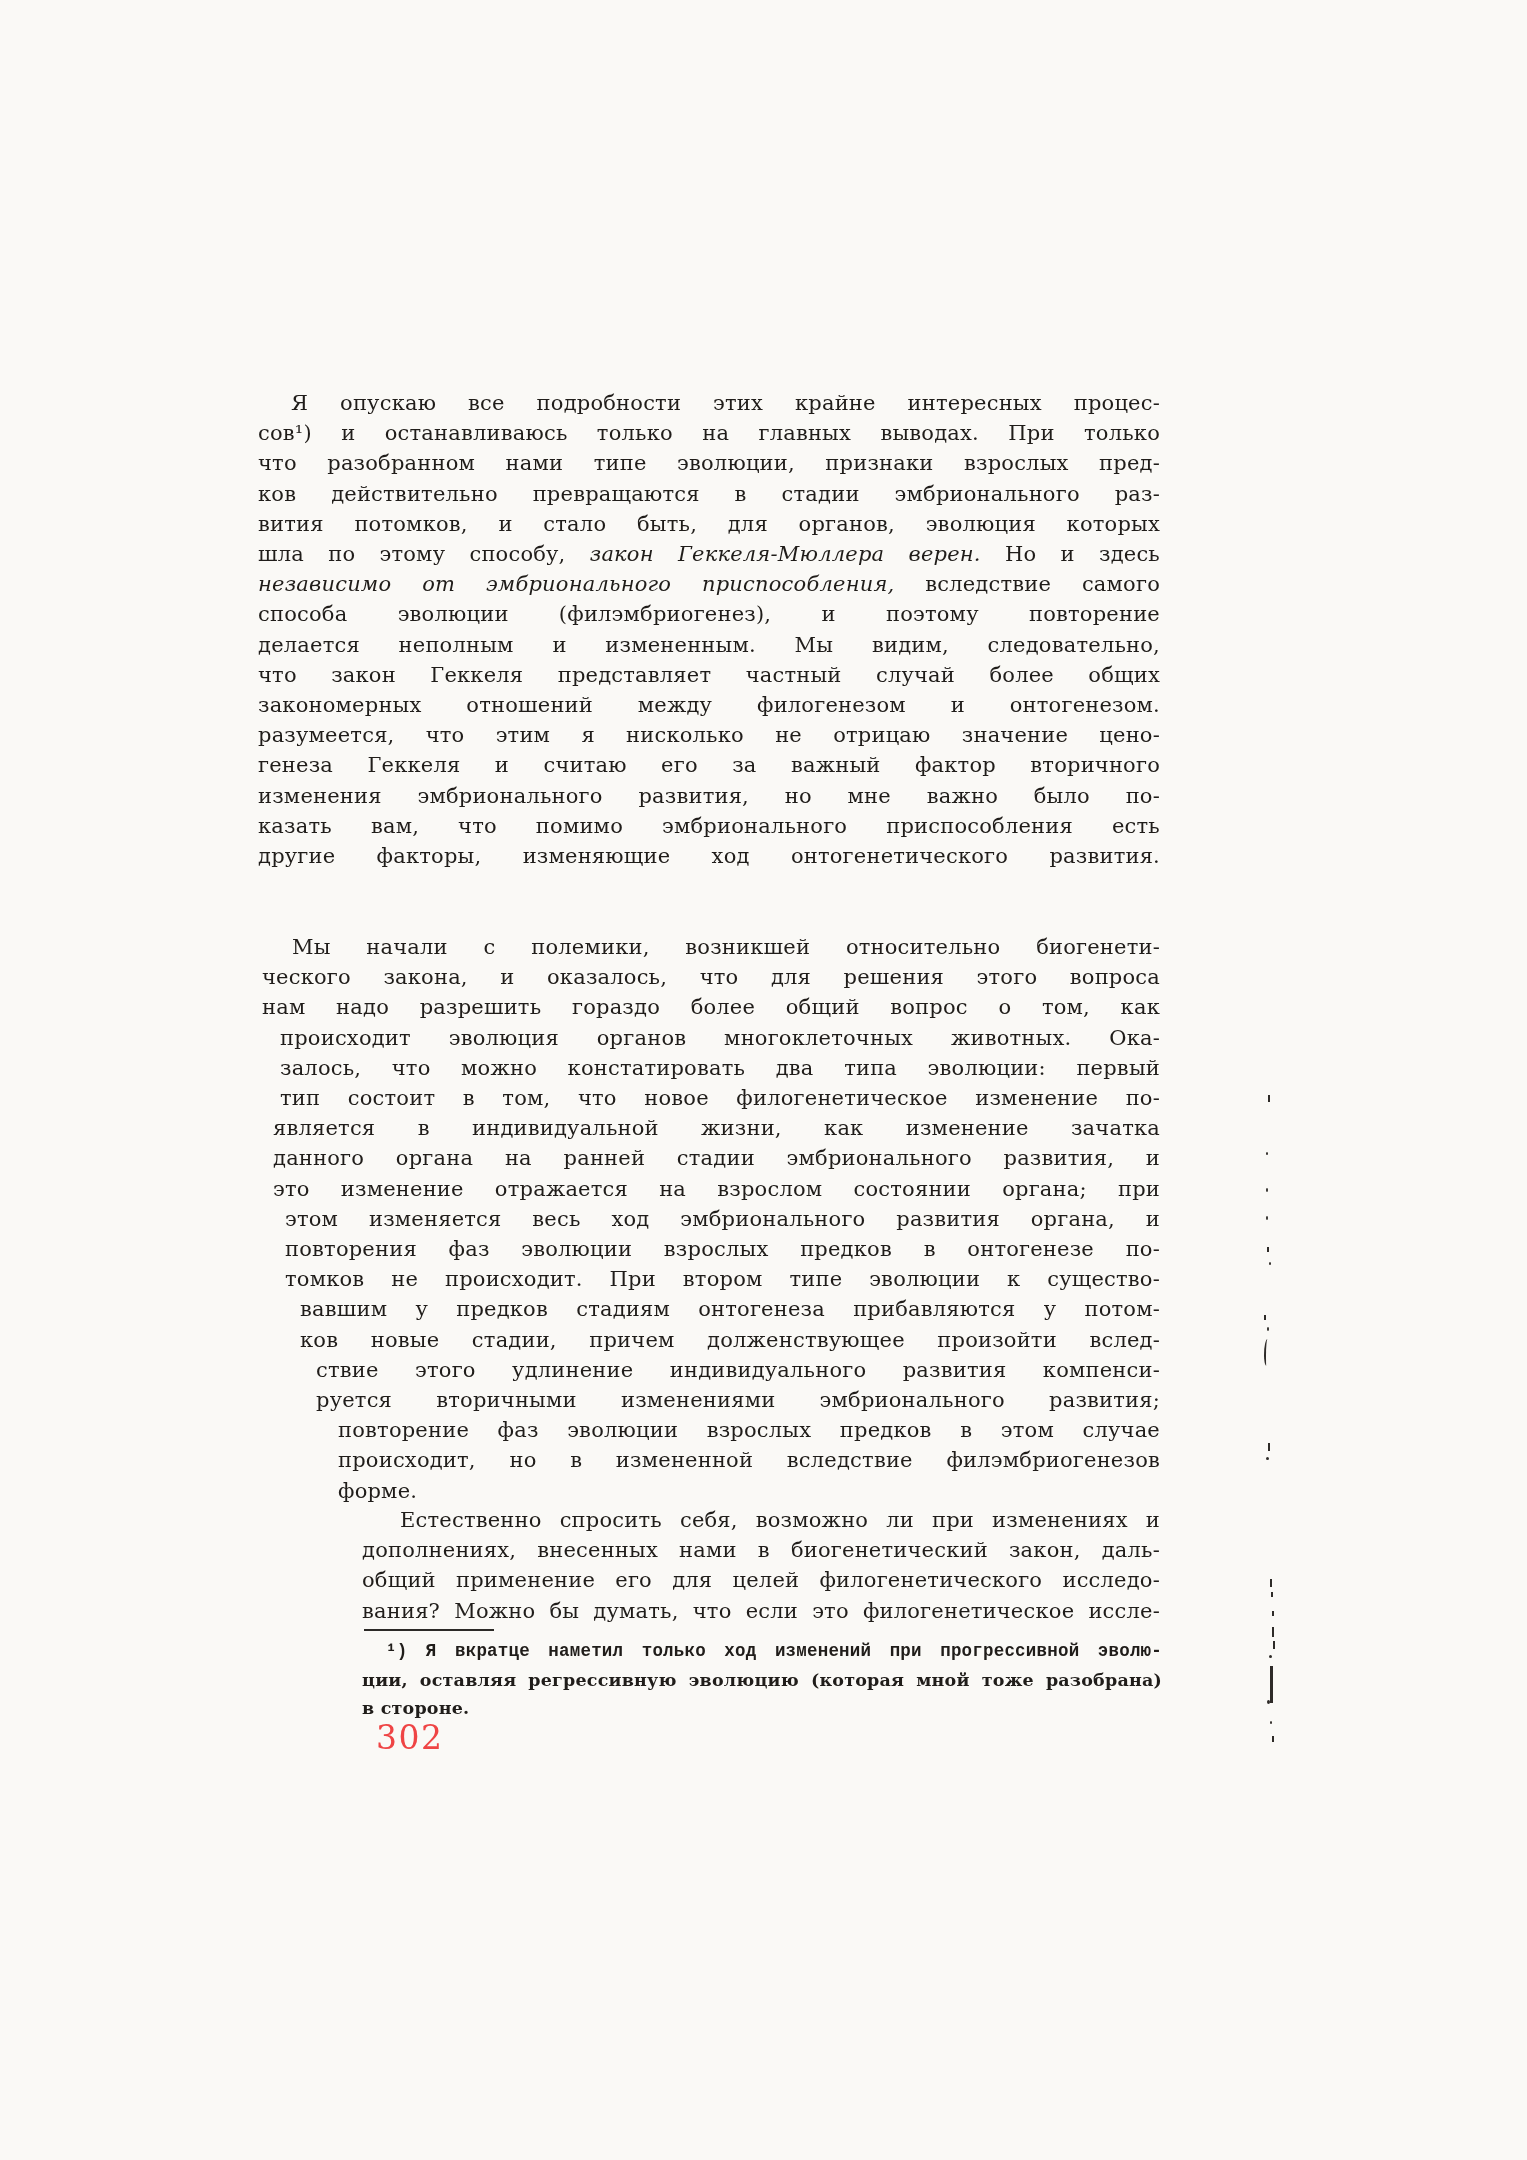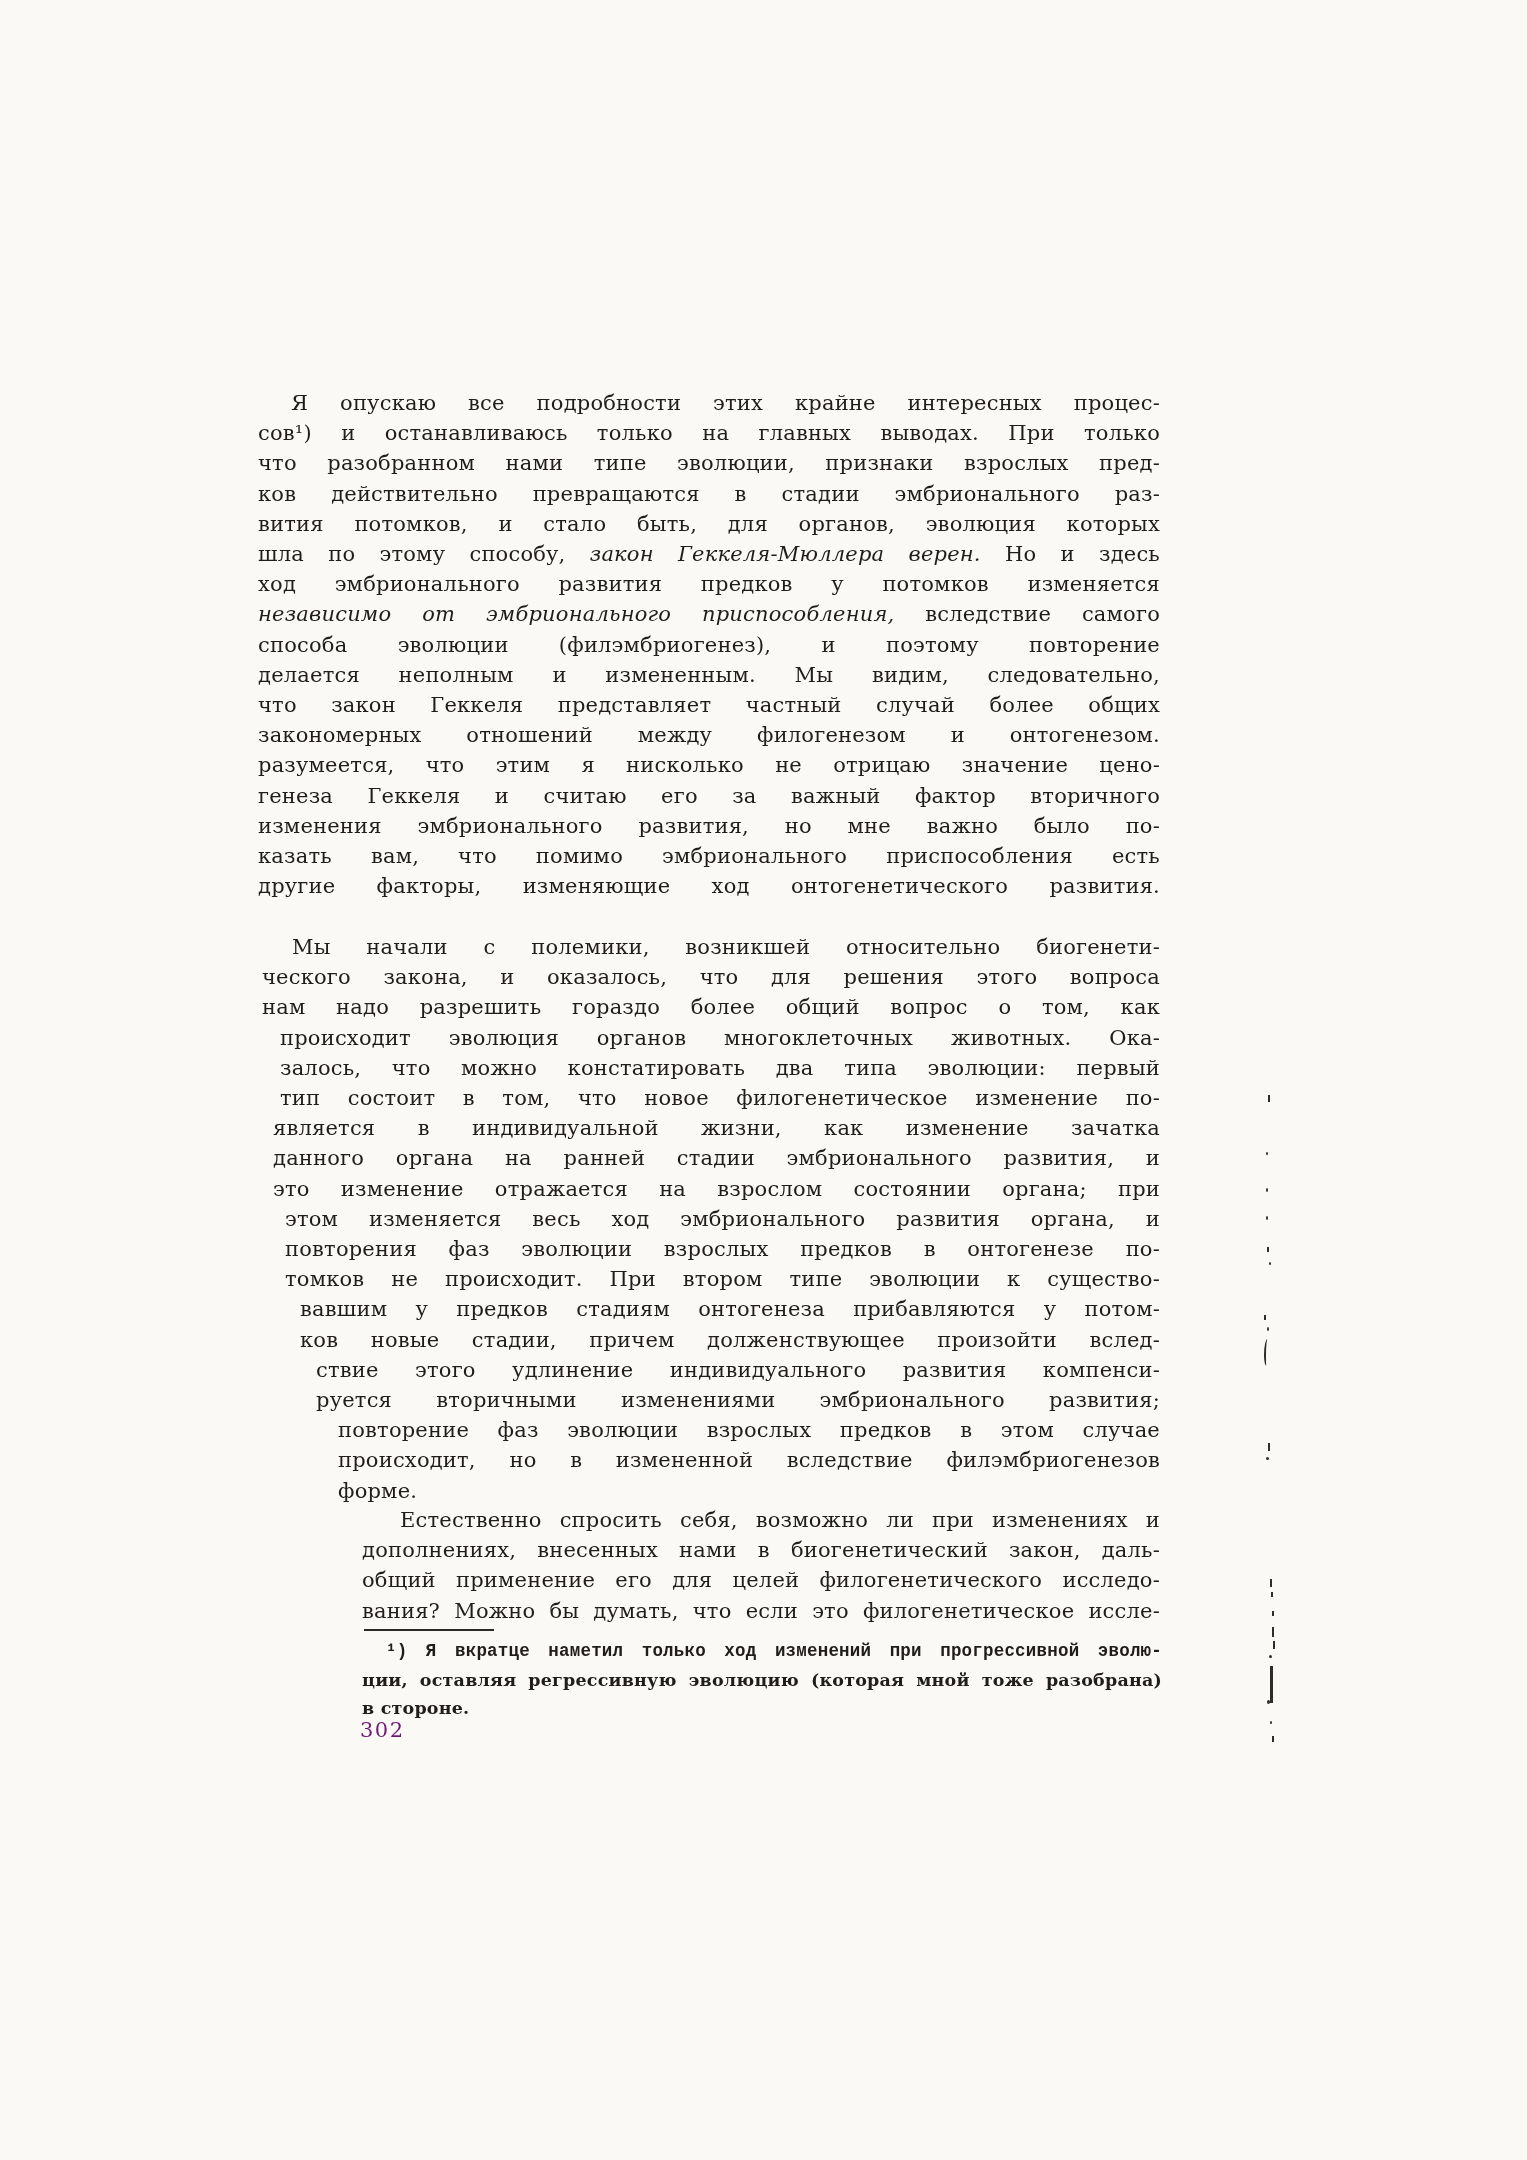--- a/index.html
+++ b/index.html
@@ -47,40 +47,39 @@
   }
   #footnote{
     position:absolute;left:362px;top:1637px;width:800px;
     font-size:17.5px;line-height:28.5px;font-weight:bold;
     letter-spacing:0.2px;
   }
   #footnote .line{text-align:justify;text-align-last:justify;}
   #footnote .line:first-child{text-indent:24px;font-family:Liberation Mono, monospace;}
   #footnote .line:last-child{text-align-last:left;}
   .page-number{
-    position:absolute;left:360px;top:1718px;
-    font-size:21px;letter-spacing:1.5px;color:#701a75;
+    position:absolute;left:376px;top:1718px;
+    font-size:33px;letter-spacing:1.5px;color:#ef4444;
   }
   .mark{position:absolute;background:#2e2b28;}
   .mark.dot{border-radius:50%;}
   .mark.curve{background:none;border-left:2.5px solid #2e2b28;border-radius:60% 0 0 40%;}
 </style>
 </head>
 <body>
 
 <div class="page">
 
   <div id="p1" class="para">
       <div class="line">Я опускаю все подробности этих крайне интересных процес-</div>
       <div class="line">сов¹) и останавливаюсь только на главных выводах. При только</div>
       <div class="line">что разобранном нами типе эволюции, признаки взрослых пред-</div>
       <div class="line">ков действительно превращаются в стадии эмбрионального раз-</div>
       <div class="line">вития потомков, и стало быть, для органов, эволюция которых</div>
       <div class="line"><span>шла по этому способу, </span><span class="it">закон Геккеля-Мюллера верен.</span><span> Но и здесь</span></div>
-      <div class="line">ход эмбрионального развития предков у потомков изменяется</div>
       <div class="line"><span class="it">независимо от эмбрионального приспособления,</span><span> вследствие самого</span></div>
       <div class="line">способа эволюции (филэмбриогенез), и поэтому повторение</div>
       <div class="line">делается неполным и измененным. Мы видим, следовательно,</div>
       <div class="line">что закон Геккеля представляет частный случай более общих</div>
       <div class="line">закономерных отношений между филогенезом и онтогенезом.</div>
       <div class="line">разумеется, что этим я нисколько не отрицаю значение цено-</div>
       <div class="line">генеза Геккеля и считаю его за важный фактор вторичного</div>
       <div class="line">изменения эмбрионального развития, но мне важно было по-</div>
       <div class="line">казать вам, что помимо эмбрионального приспособления есть</div>
       <div class="line">другие факторы, изменяющие ход онтогенетического развития.</div>

